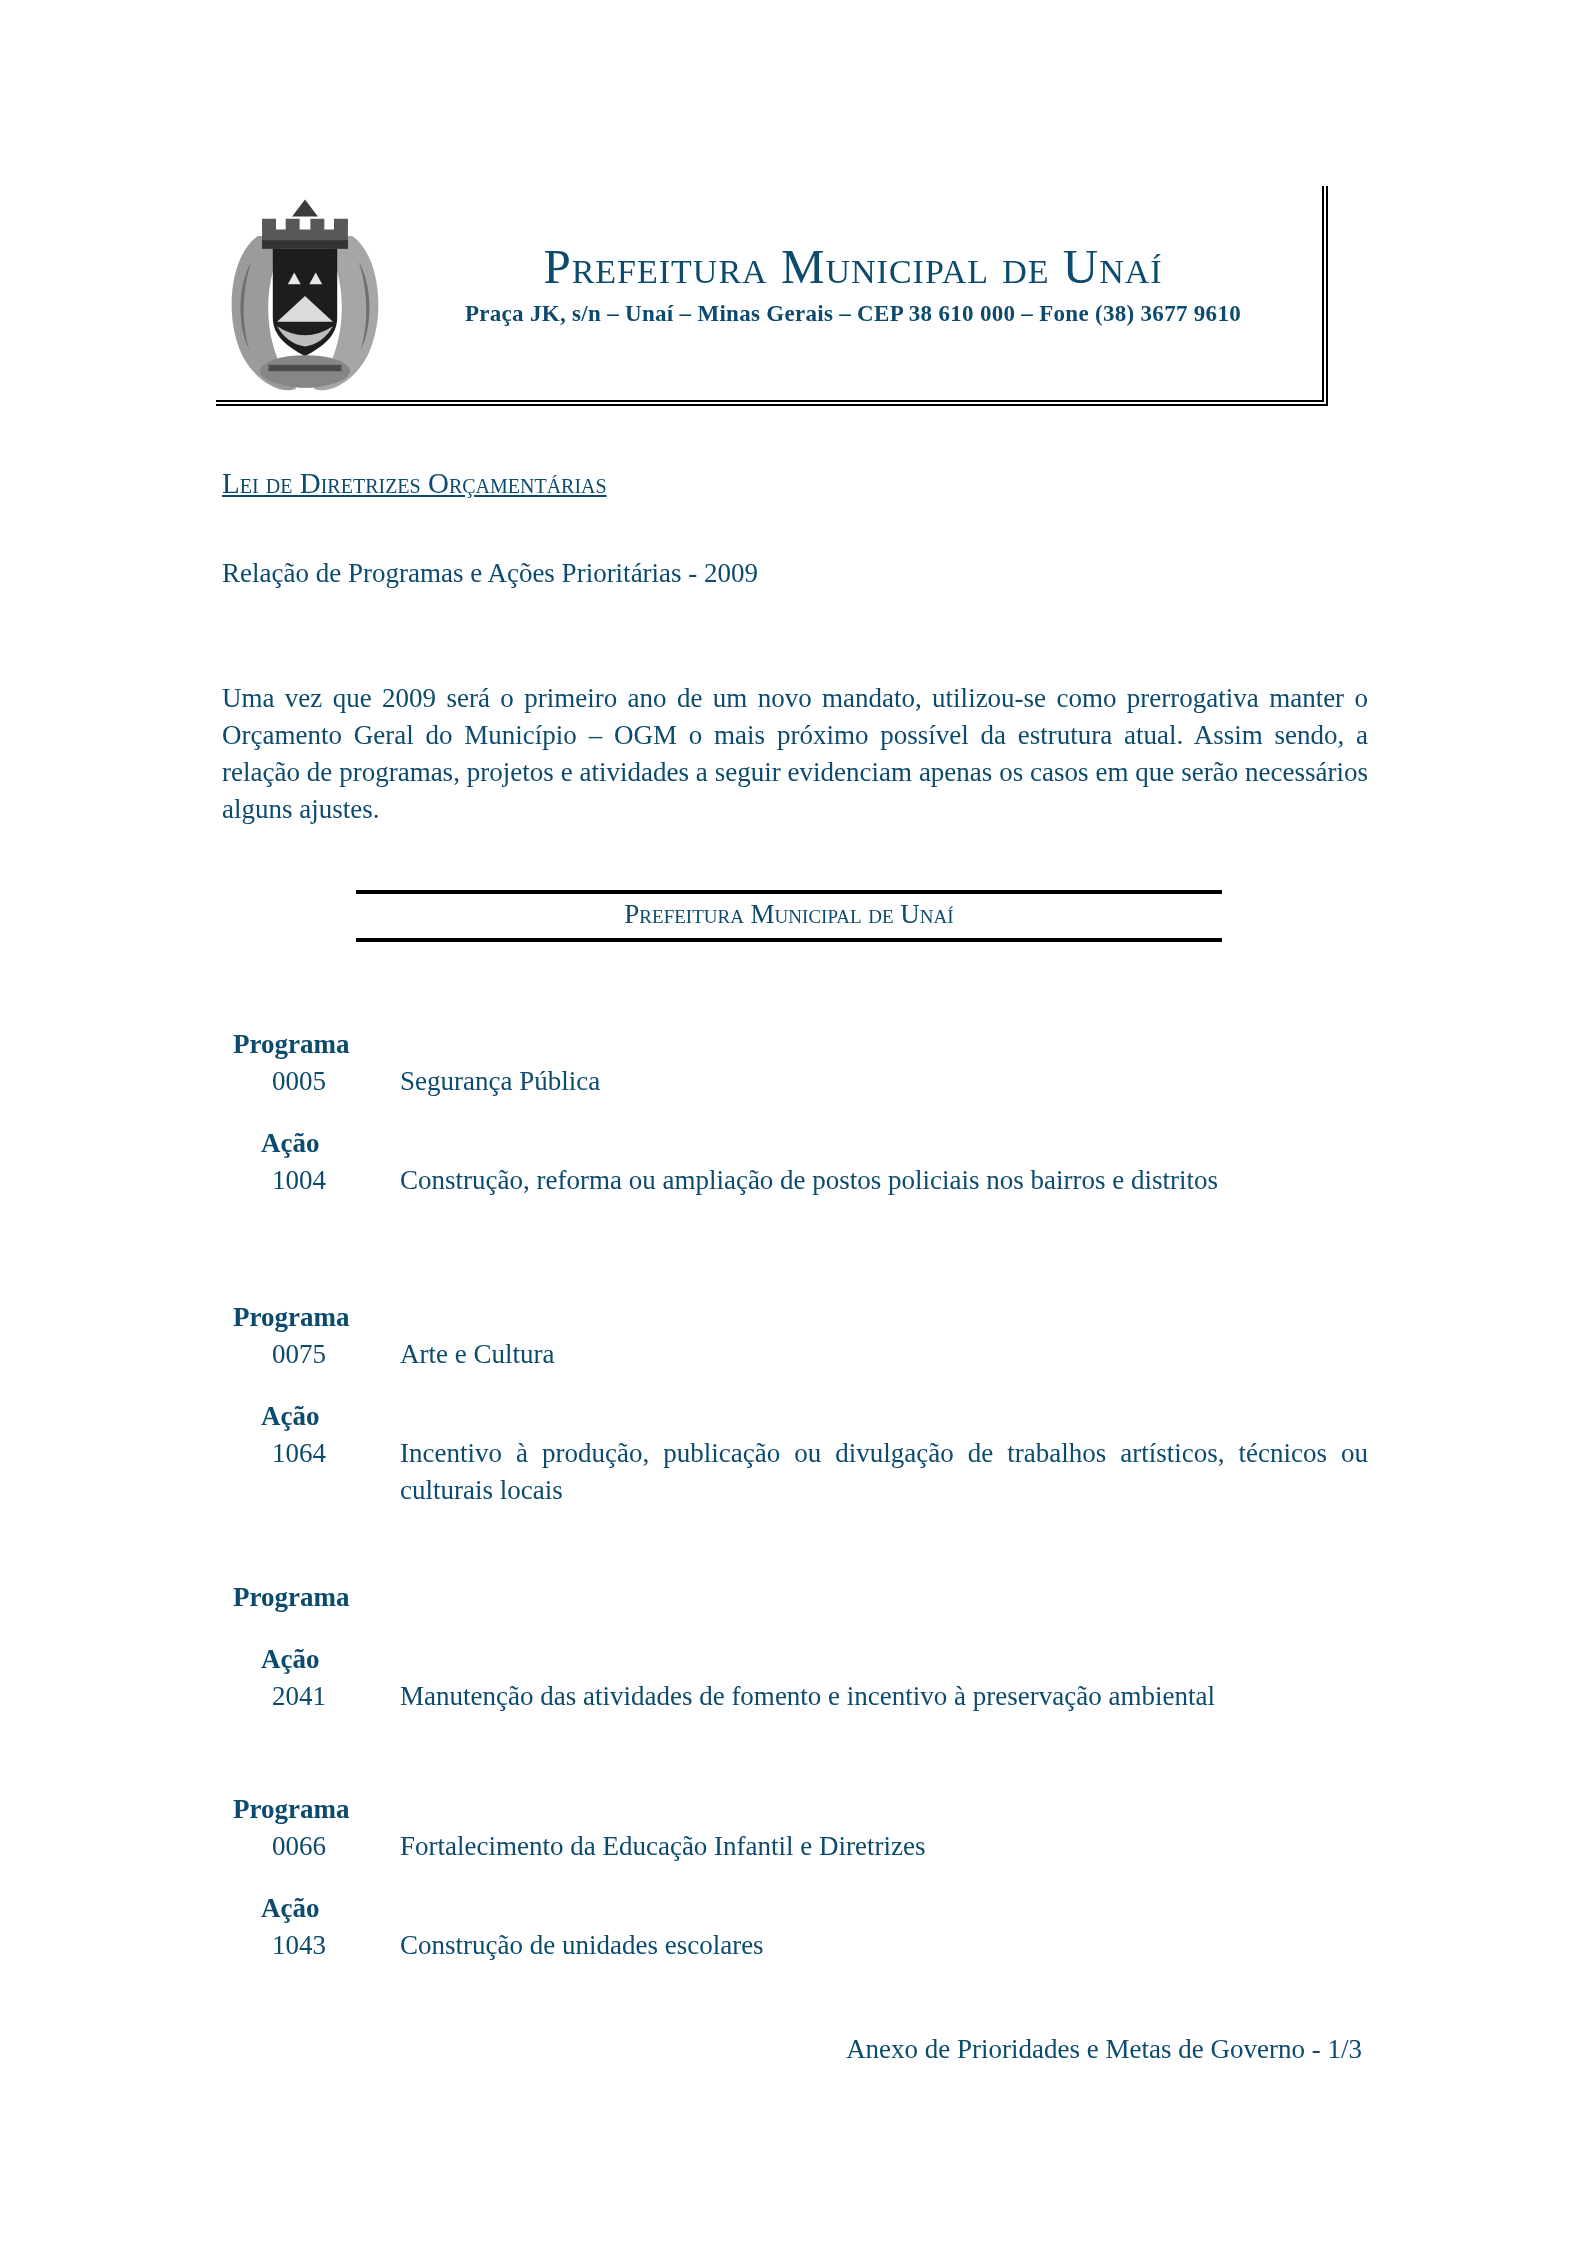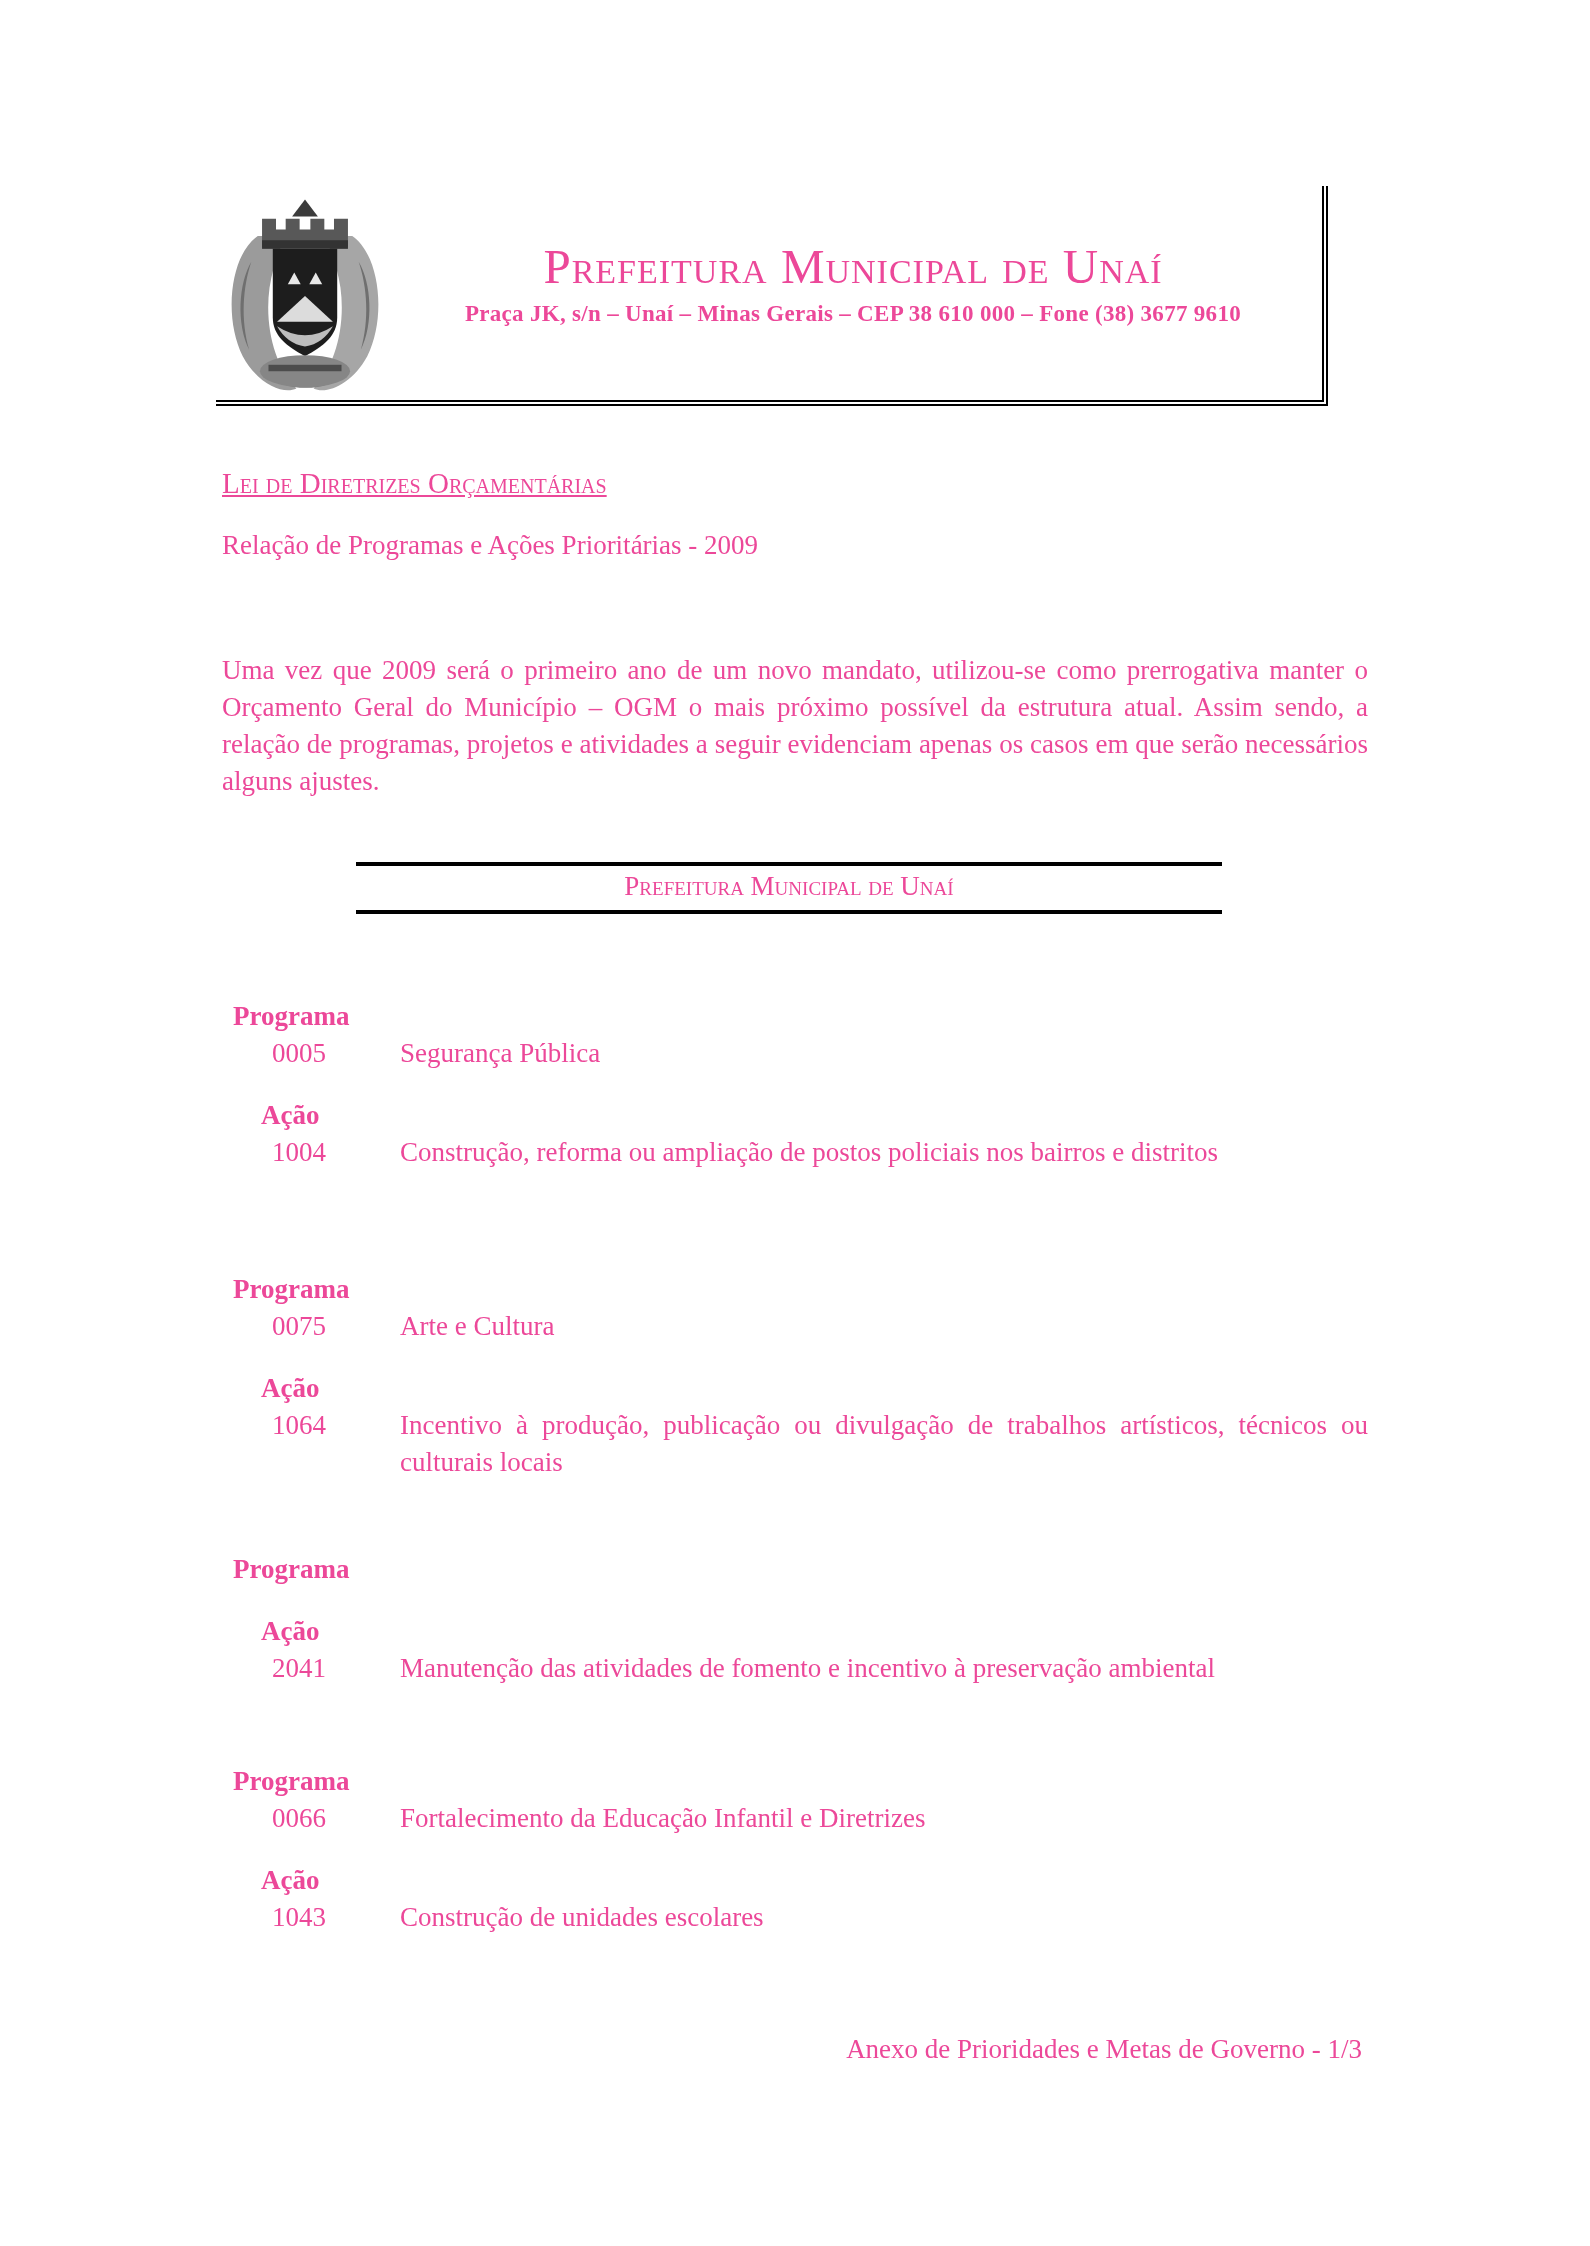--- a/index.html
+++ b/index.html
@@ -1,21 +1,21 @@
 <!DOCTYPE html>
 <html><head>
 <meta charset="utf-8">
 <style>
   html, body { margin:0; padding:0; background:#ffffff; }
   .page {
     position:relative;
     width:1590px; height:2246px;
     margin:0 auto;
     background:#ffffff;
-    color:#ec4899;
+    color:#0c4a6e;
     font-family:"Liberation Serif","DejaVu Serif",serif;
     overflow:hidden;
   }
 
   
   .header-box {
     position:absolute; left:216px; top:186px;
     width:1112px; height:220px;
     border-right:6px double #000;
     border-bottom:6px double #000;
@@ -36,21 +36,21 @@
     font-size:23px; font-weight:bold;
     letter-spacing:.3px;
     white-space:nowrap;
   }
 
   
   .content { position:absolute; left:222px; top:408px; width:1146px; }
 
   .law-title   { margin-top:58px; font-variant:small-caps; font-size:29px; line-height:34px;text-decoration:underline; }
   .annex-title { margin-top:12px; font-size:27px; line-height:34px; }
-  .relation-title { margin-top:28px; font-size:27px; line-height:34px; }
+  .relation-title { margin-top:56px; font-size:27px; line-height:34px; }
 
   .intro {
     margin-top:90px;
     font-size:27px; line-height:37px;
     text-align:justify;
   }
 
   .section-banner {
     margin-top:62px; margin-left:134px;
     width:866px; box-sizing:border-box;

